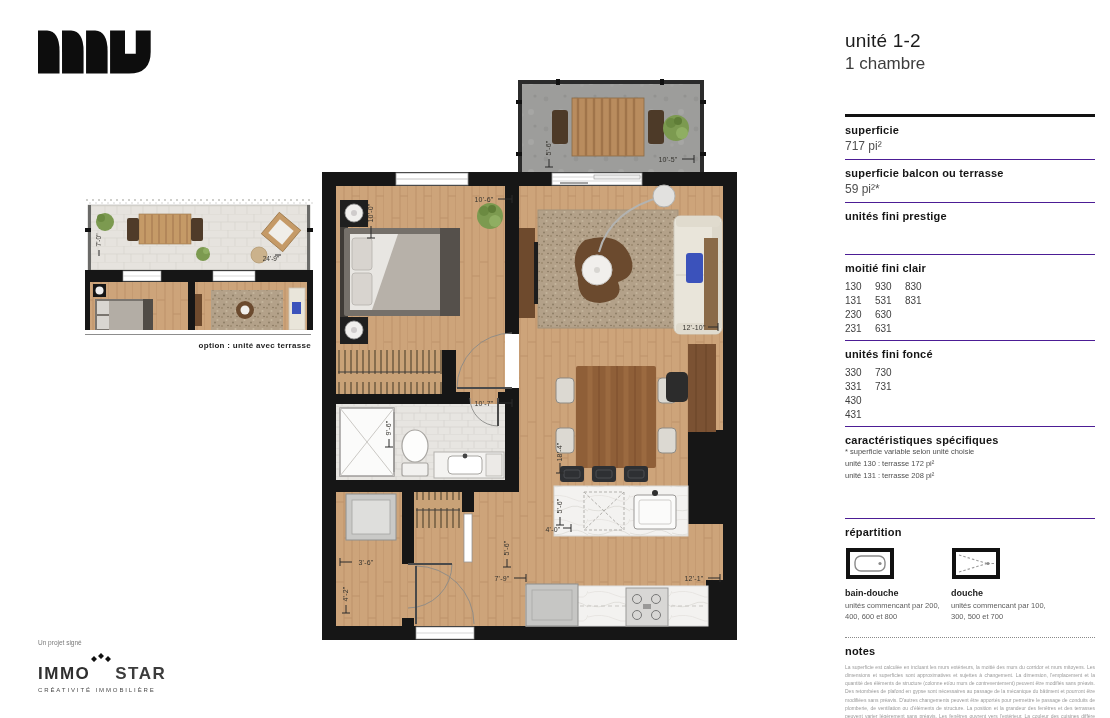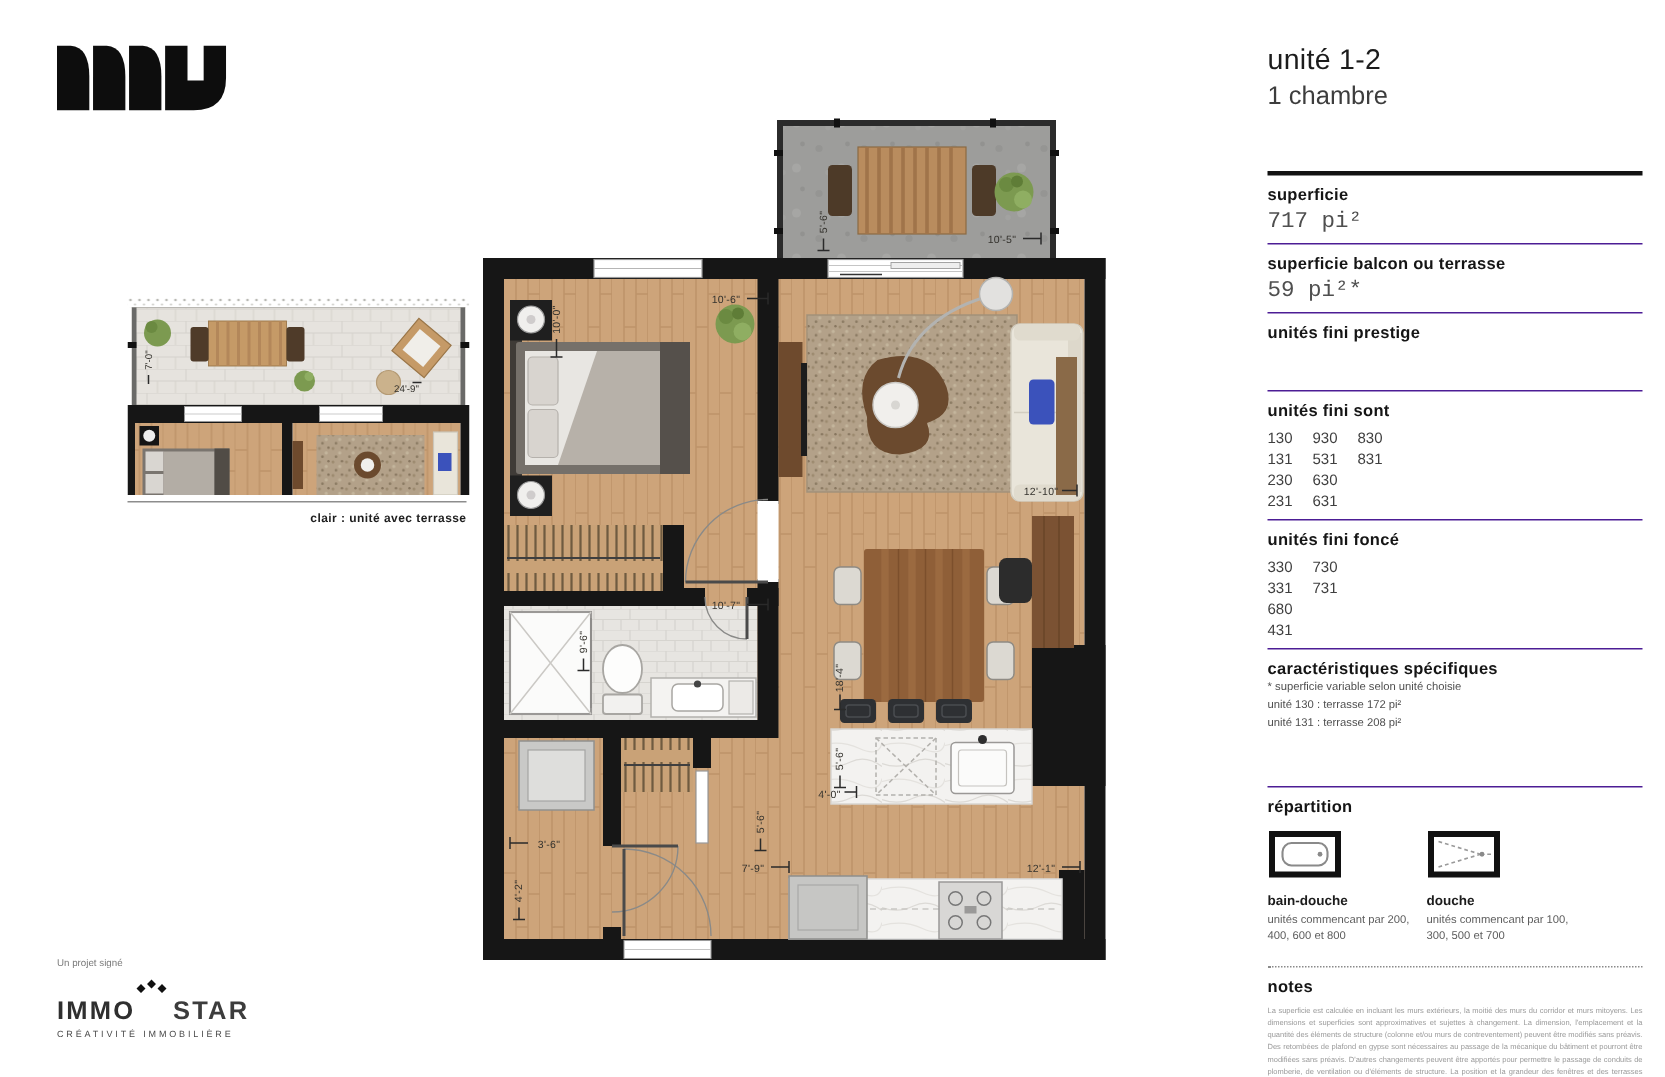--- a/index.html
+++ b/index.html
@@ -7,21 +7,21 @@
         font-family:"Liberation Sans",sans-serif;color:#1c1c1c;}
 
   
   .panel{position:absolute;left:845px;top:24px;width:250px;}
   .p-title{font-size:19px;font-weight:normal;letter-spacing:.2px;margin-top:6px;}
   .p-sub{font-size:17px;font-weight:400;color:#3d3d3d;margin-top:2px;}
   .rule-thick{height:3px;background:#121212;margin-top:40px;}
   .row{border-bottom:1px solid #4c1d95;padding:7px 0 6px 0;}
   .row.dotted{border-bottom:1px dotted #8a8a8a;}
   .lbl{font-size:11px;font-weight:bold;color:#151515;letter-spacing:.2px;}
-  .val{font-size:15px;color:#4f4f4f;margin-top:3px;font-family:Liberation Mono, monospace;}
+  .val{font-size:12px;color:#4f4f4f;margin-top:3px;}
   .row.prestige{padding-bottom:32px;}
   .units-grid{display:grid;grid-template-columns:30px 30px 30px;column-gap:0;row-gap:3px;
               font-size:10px;color:#3f3f3f;margin-top:7px;}
   .units-grid.two{grid-template-columns:30px 30px 30px;}
   .row.carac{padding-bottom:36px;}
   .note-line{font-size:7.5px;color:#4f4f4f;line-height:1.6;}
   .note-line:first-of-type{margin-top:4px;}
   .rep-items{display:flex;margin-top:9px;padding-bottom:8px;}
   .rep-item{width:106px;}
   .rep-name{font-size:9px;font-weight:bold;margin-top:4px;}
@@ -412,21 +412,21 @@
         <rect x="110" y="96" width="7" height="32" fill="#6e4a2d"></rect>
         <rect x="126" y="92" width="72" height="40" fill="url(#rug)"></rect>
         <circle cx="160" cy="112" r="9" fill="#6b4a2e"></circle>
         <circle cx="160" cy="112" r="4.5" fill="#f0efec"></circle>
         <rect x="204" y="90" width="16" height="42" fill="#e9e5da" stroke="#cbc6ba" stroke-width=".8"></rect>
         <rect x="207" y="104" width="9" height="12" fill="#3b52bb"></rect>
       </g>
     </g>
   </svg>
   <div class="thumb-rule"></div>
-  <div class="thumb-cap">clair : unité avec terrasse</div>
+  <div class="thumb-cap">option : unité avec terrasse</div>
 
   <div class="panel">
     <div class="p-title">unité 1-2</div>
     <div class="p-sub">1 chambre</div>
     <div class="rule-thick"></div>
 
     <div class="row">
       <div class="lbl">superficie</div>
       <div class="val">717 pi²</div>
     </div>
@@ -434,21 +434,21 @@
     <div class="row">
       <div class="lbl">superficie balcon ou terrasse</div>
       <div class="val">59 pi²*</div>
     </div>
 
     <div class="row prestige">
       <div class="lbl">unités fini prestige</div>
     </div>
 
     <div class="row">
-      <div class="lbl">unités fini sont</div>
+      <div class="lbl">moitié fini clair</div>
       <div class="units-grid">
         <span>130</span>
           <span>930</span>
           <span>830</span>
         <span>131</span>
           <span>531</span>
           <span>831</span>
         <span>230</span>
           <span>630</span>
           <span></span>
@@ -460,21 +460,21 @@
 
     <div class="row">
       <div class="lbl">unités fini foncé</div>
       <div class="units-grid two">
         <span>330</span>
           <span>730</span>
           <span></span>
         <span>331</span>
           <span>731</span>
           <span></span>
-        <span>680</span>
+        <span>430</span>
           <span></span>
           <span></span>
         <span>431</span>
           <span></span>
           <span></span>
       </div>
     </div>
 
     <div class="row carac">
       <div class="lbl">caractéristiques spécifiques</div>

